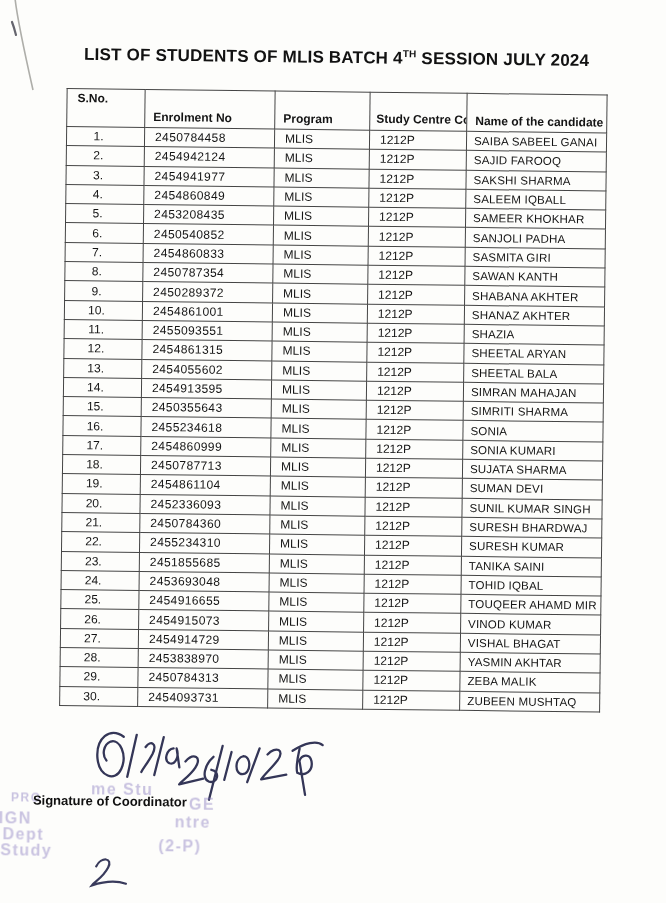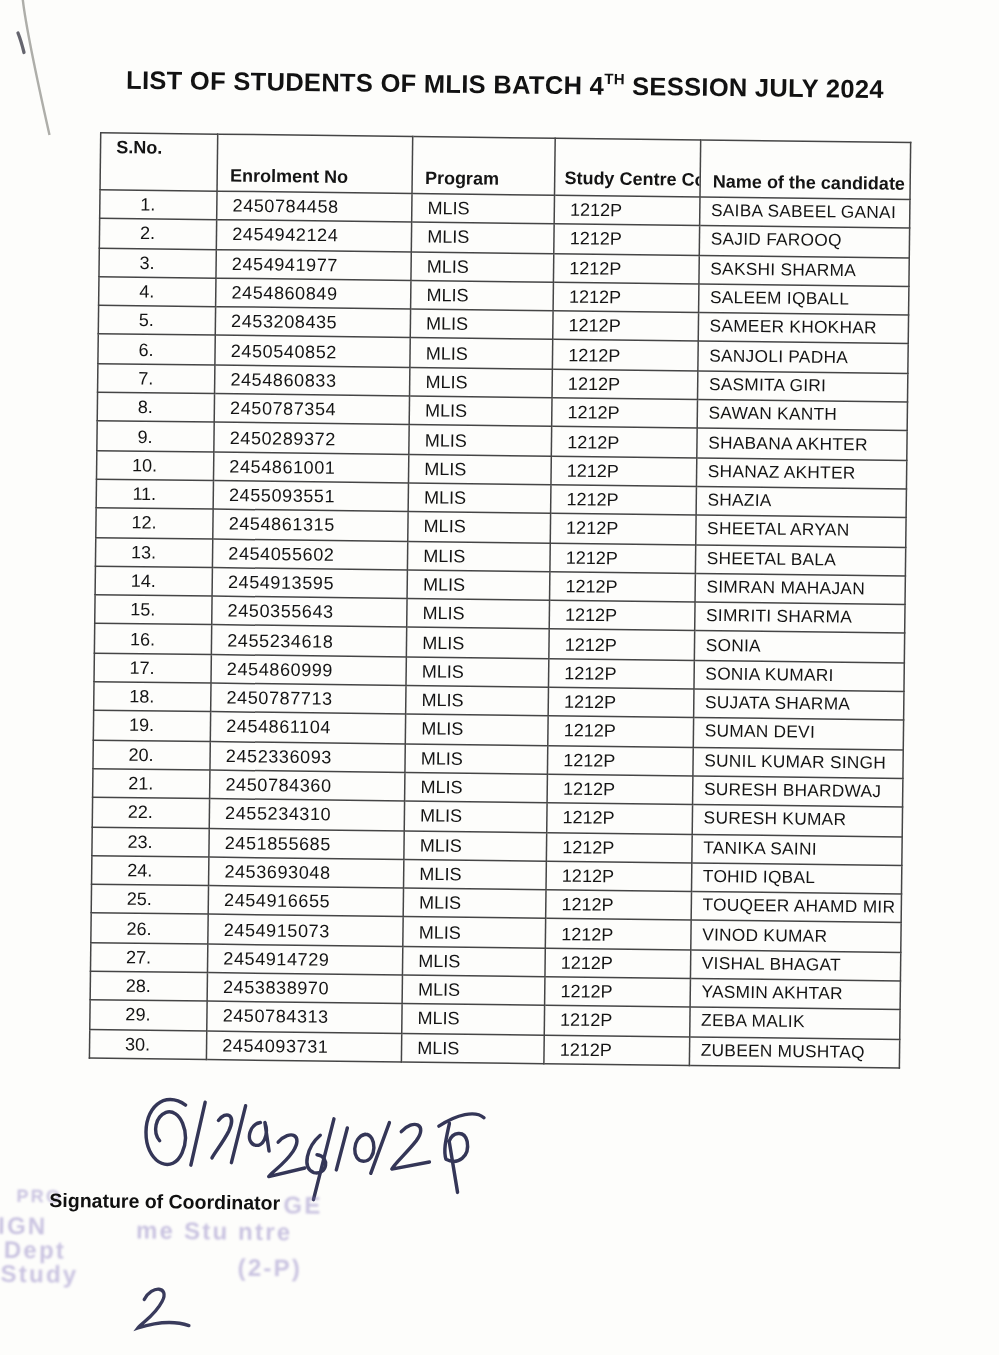--- a/index.html
+++ b/index.html
@@ -315,22 +315,22 @@
         <path d="M170,22 L158,56"></path>
         <path d="M178,28 C186,19 196,23 188,34 C181,43 174,49 172,53 L197,48"></path>
         <path d="M203,24 C215,16 227,13 233,18"></path>
         <path d="M210,22 C208,32 206,40 208,46 C216,50 224,44 222,34 C220,26 212,28 210,34 L216,68"></path>
       </g>
     </svg>
 
     <span class="stamp-frag" style="left:20px;top:791px;font-size:12px;">PRO</span>
     <span class="stamp-frag" style="left:198px;top:794px;font-size:16px;">GE</span>
     <span class="stamp-frag" style="left:8px;top:810px;">IGN</span>
-    <span class="stamp-frag" style="left:100px;top:812px;">me Stu</span>
-    <span class="stamp-frag" style="left:168px;top:812px;">ntre</span>
+    <span class="stamp-frag" style="left:100px;top:780px;">me Stu</span>
+    <span class="stamp-frag" style="left:184px;top:812px;">ntre</span>
     <span class="stamp-frag" style="left:0;top:826px;padding-left:12px;">Dept</span>
     <span class="stamp-frag" style="left:168px;top:836px;">(2-P)</span>
     <span class="stamp-frag" style="left:10px;top:842px;">Study</span>
 
     <div class="sig-label">Signature of Coordinator</div>
 
     <svg class="ink" style="left:92px;top:854px;" width="52" height="38" viewBox="0 0 52 38">
       <path d="M14,12 C19,2 31,3 26,13 C21,23 13,27 10,31 C19,28 32,25 44,29" fill="none" stroke="#23264a" stroke-width="2.2" stroke-linecap="round" opacity="0.9"></path>
     </svg>
 

